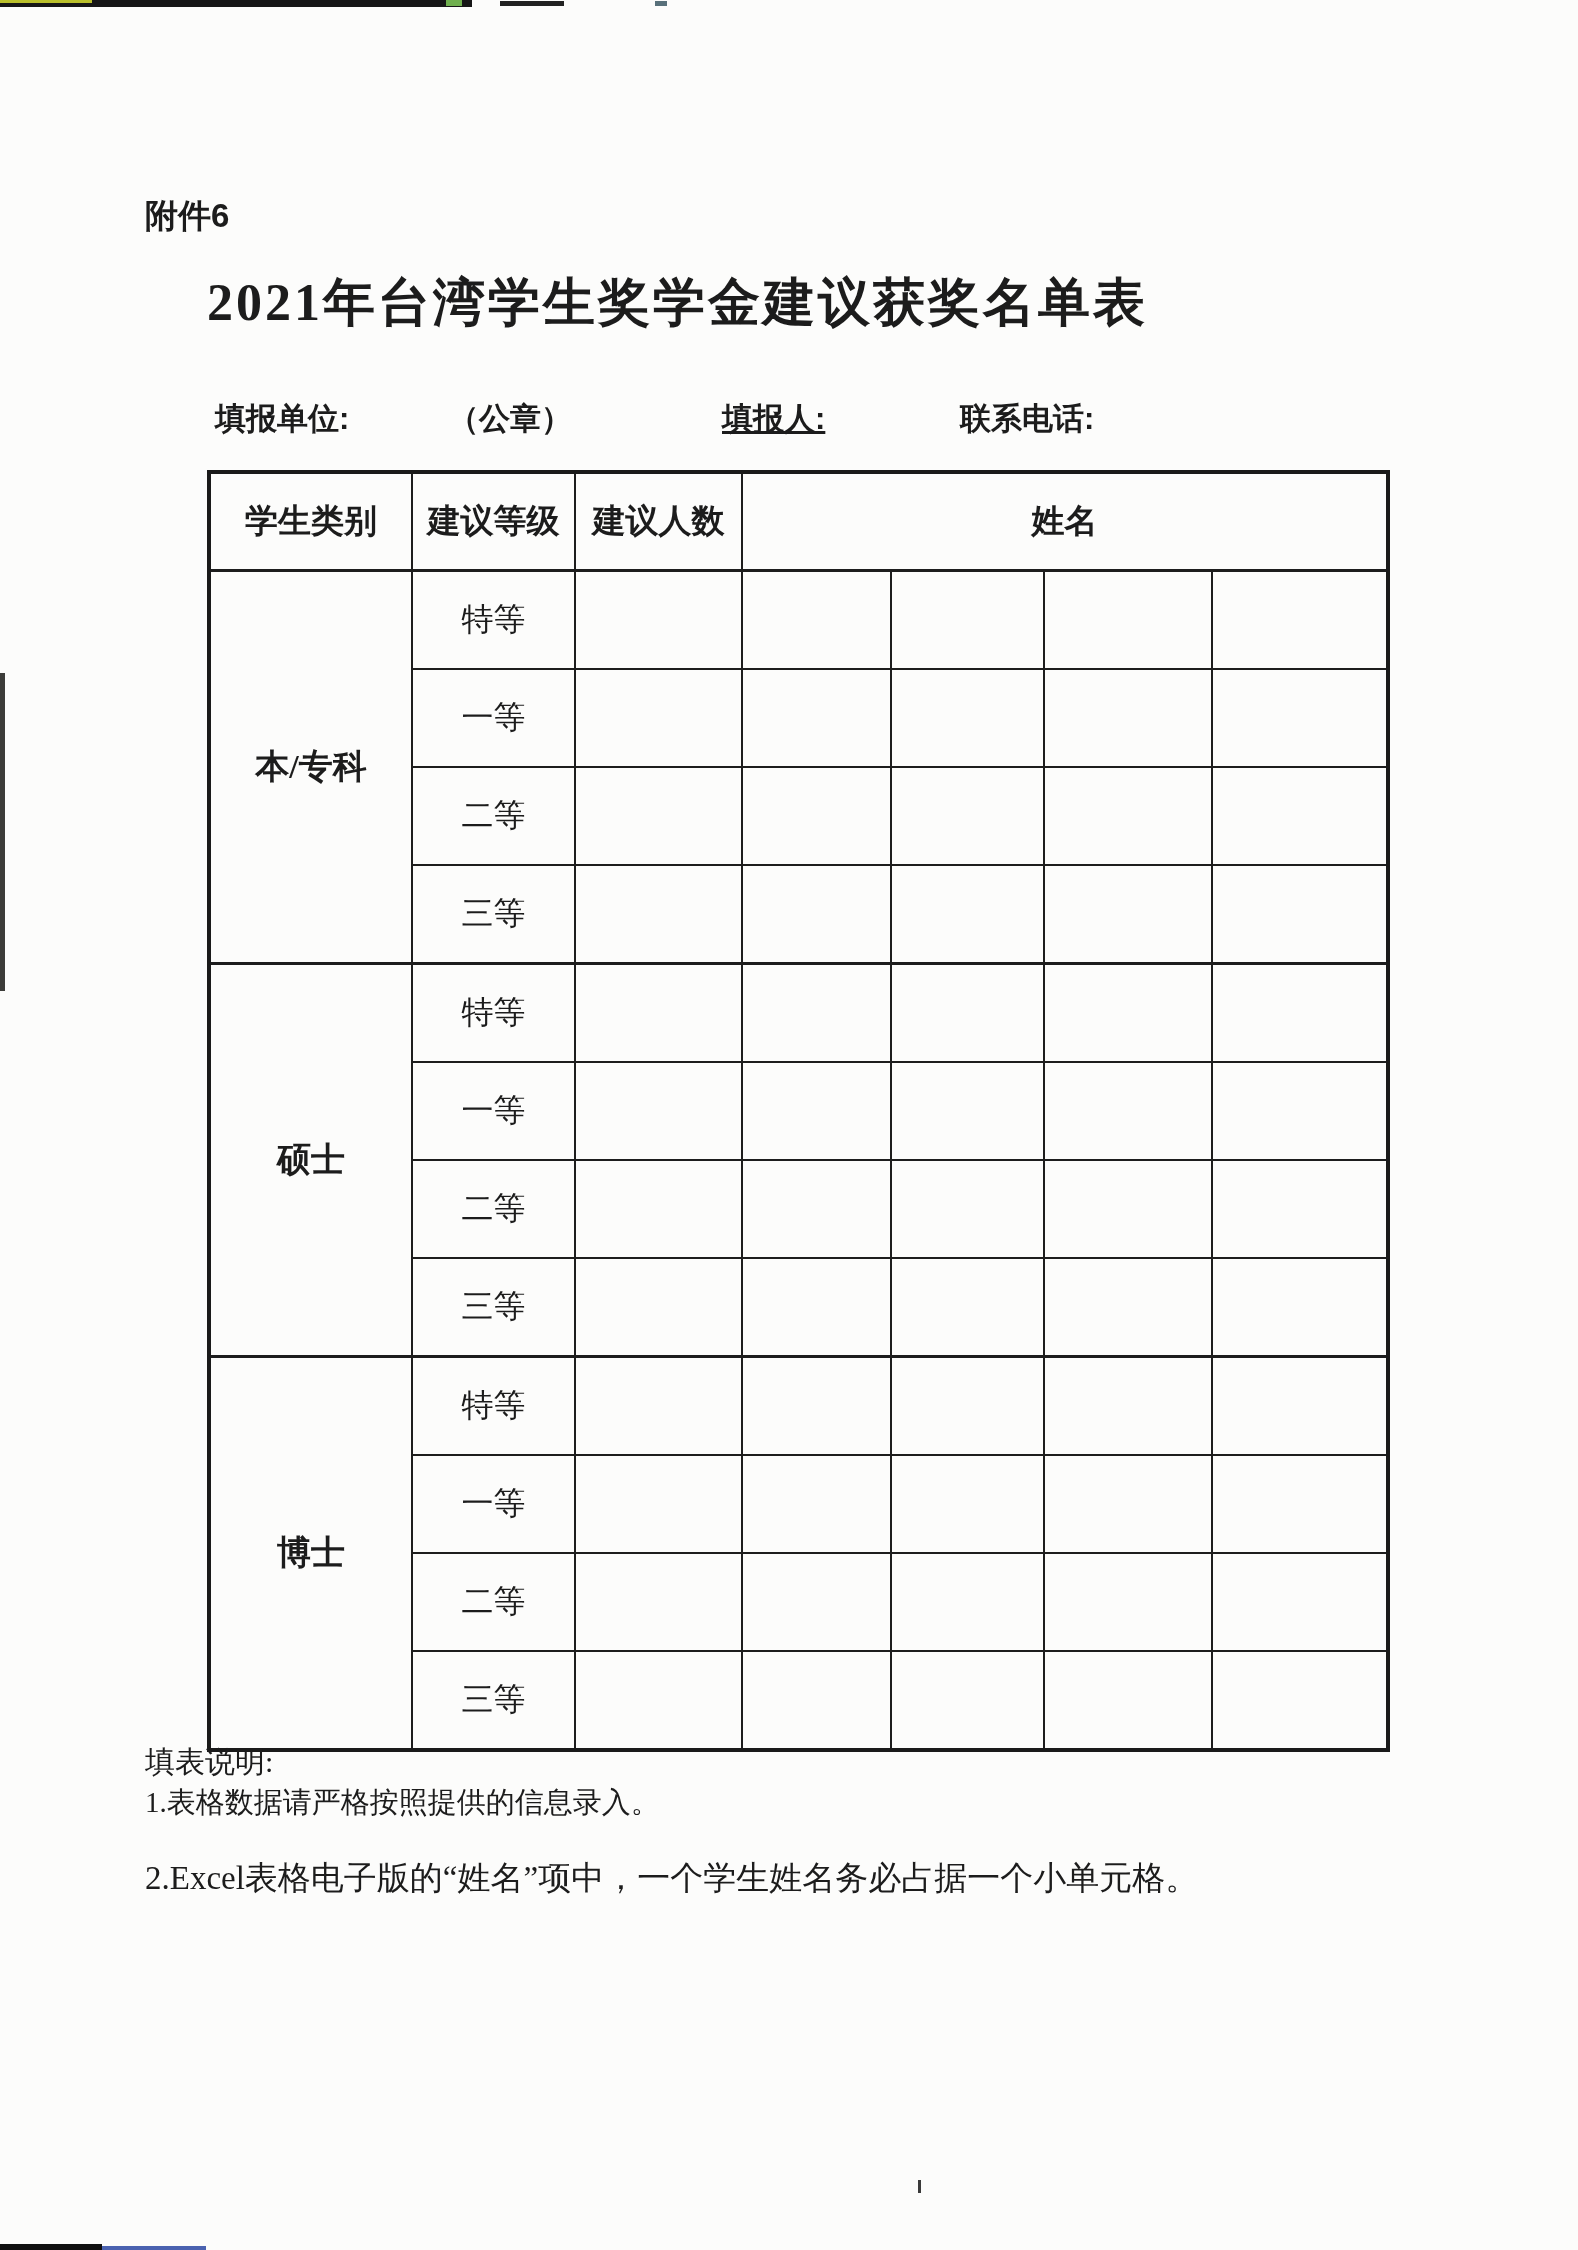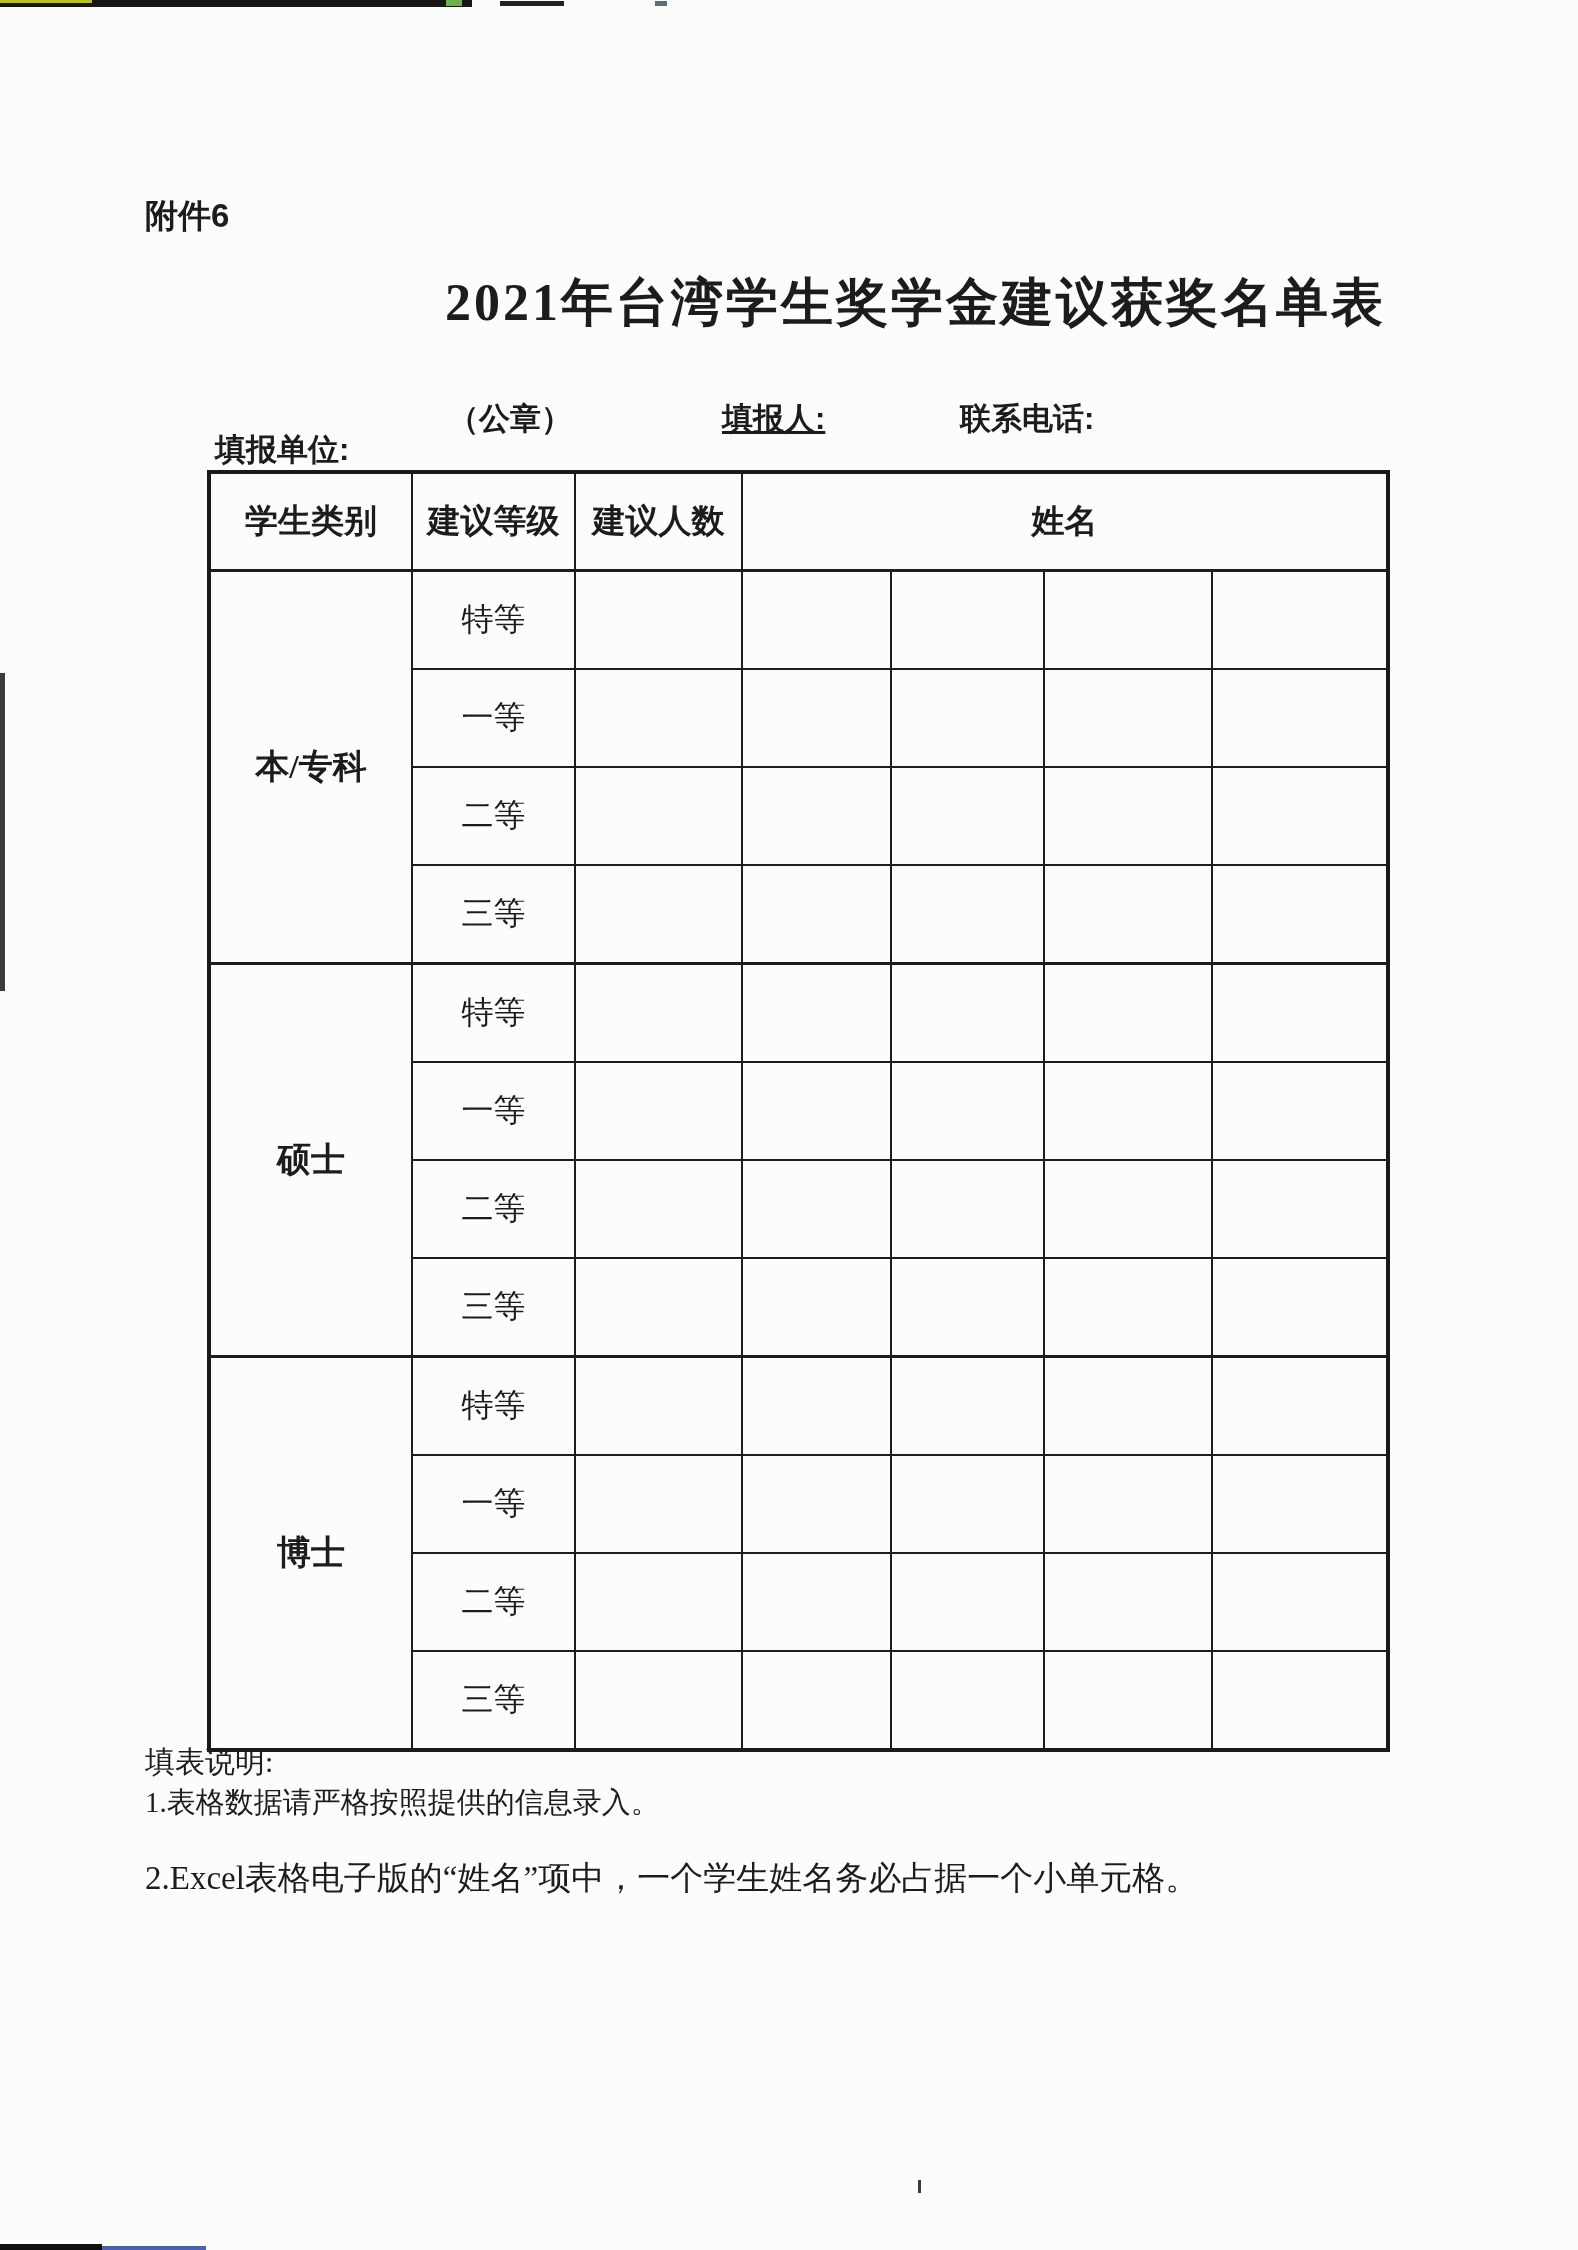--- a/index.html
+++ b/index.html
@@ -25,32 +25,32 @@
   .art-bot-a   { left:0; top:2244px; width:102px; height:6px; background:#101010; }
   .art-bot-b   { left:102px; top:2246px; width:104px; height:4px; background:#4a62b0; }
 
   .attachment {
     left:145px; top:194px;
     font-size:33px; font-weight:bold;
     font-family:"Liberation Sans","DejaVu Sans",sans-serif;
   }
   .doc-title {
     left:207px; top:268px; width:1179px;
-    text-align:right;
+    text-align:left;
     font-size:52px; font-weight:bold;
     letter-spacing:3px;
     white-space:nowrap;
   }
   .field-label {
     top:398px;
     font-size:31px; font-weight:bold;
     font-family:"Liberation Sans","DejaVu Sans",sans-serif;
     white-space:nowrap;
   }
-  .f-unit  { left:215px;margin-top:31px; }
+  .f-unit  { left:215px; }
   .f-seal  { left:448px;text-align:right; }
   .f-filler{ left:722px;text-decoration:underline; }
   .f-phone { left:960px; }
 
   .sch-table {
     left:207px; top:470px;
     border-collapse:collapse;
     table-layout:fixed;
     background:transparent;
     padding-left:39px;

